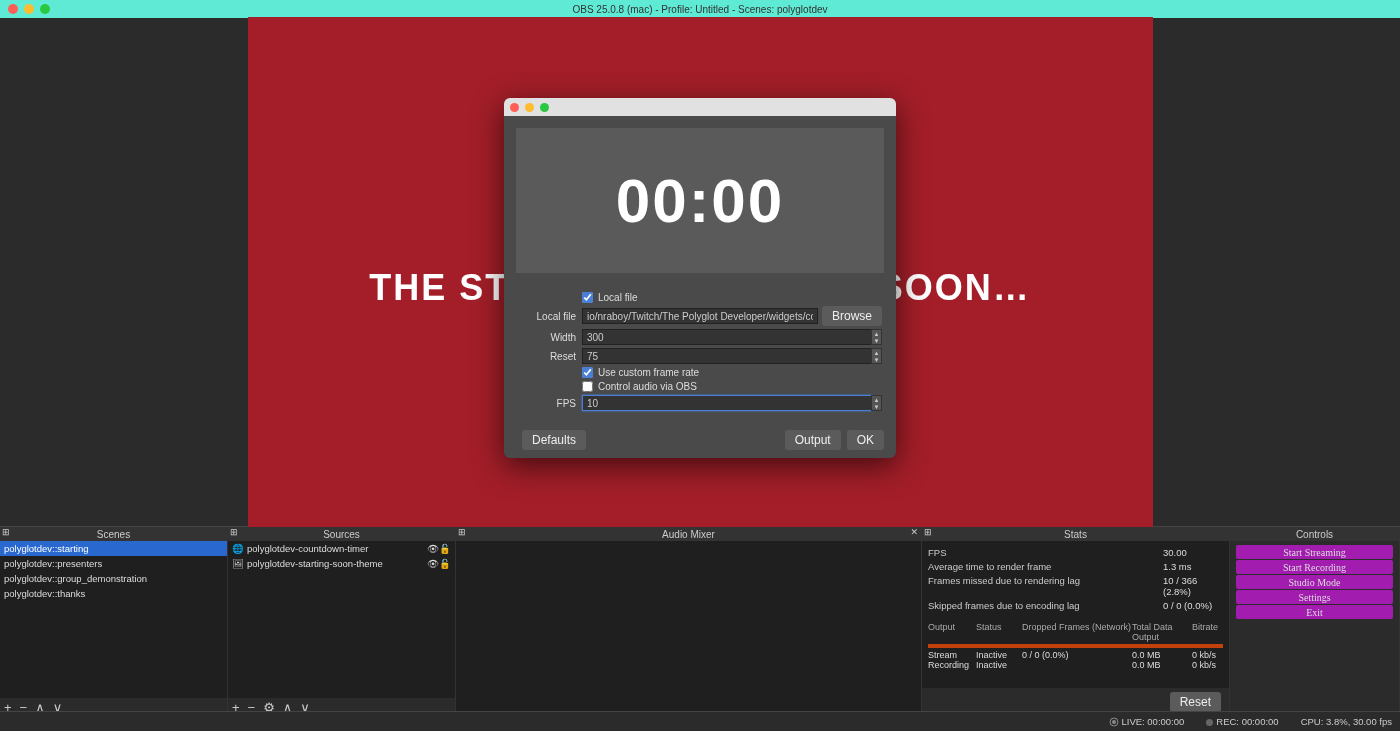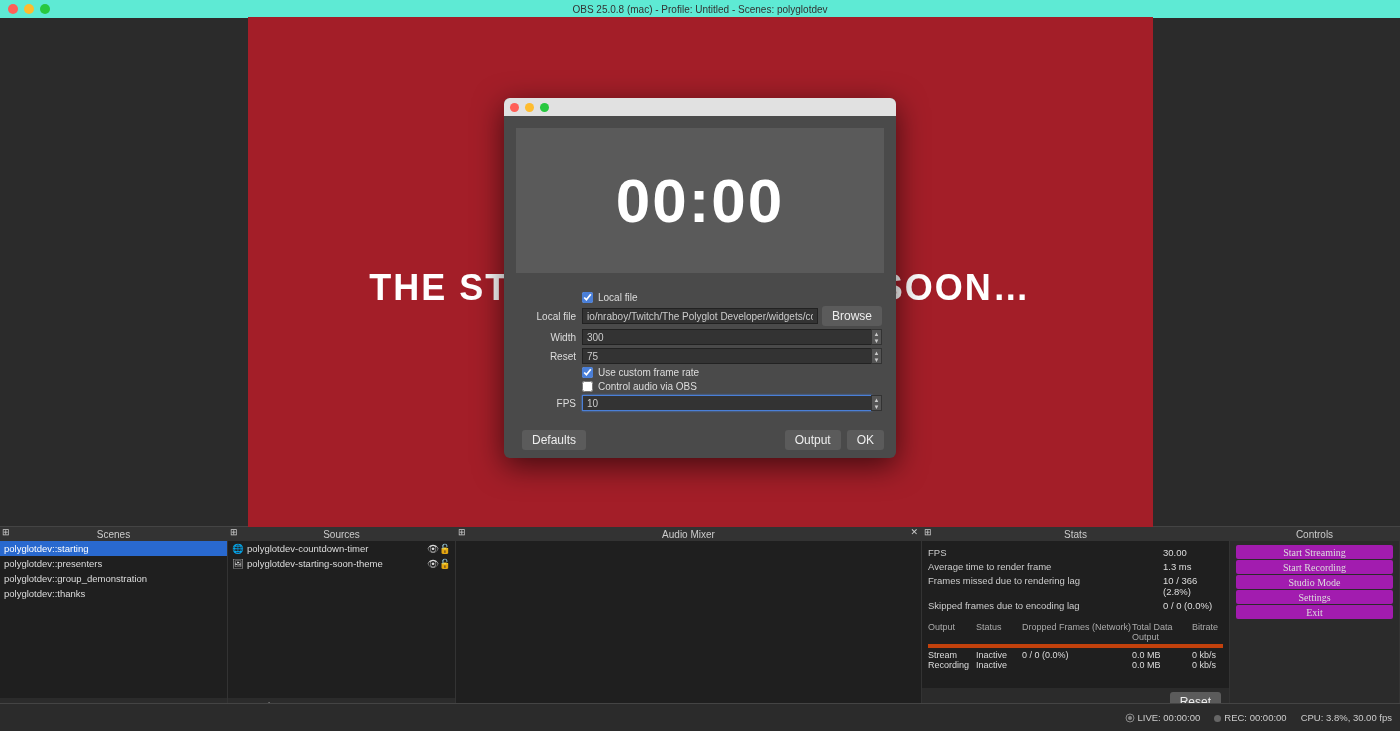--- a/index.html
+++ b/index.html
@@ -58,21 +58,21 @@
 .orange { color: #e8923a; margin-left: 28px; }
 .stbl { margin-top: 8px; }
 .stbl .hd, .stbl .rw { display: flex; font-size: 9px; }
 .stbl .hd { color: #aaa; border-bottom: 4px solid #c2410c; padding-bottom: 2px; margin-bottom: 2px; }
 .stbl .c1 { width: 48px; } .stbl .c2 { width: 46px; } .stbl .c3 { width: 110px; } .stbl .c4 { width: 60px; } .stbl .c5 { flex: 1; }
 .reset-wrap { display:flex; justify-content:flex-end; padding: 4px 8px; }
 
 .controls-body { padding: 4px 6px; }
 .cbtn { display: block; width: 100%; height: 14px; margin-bottom: 1px; background: #a21caf; color: #ddd; font-size: 10px; border: none; border-radius: 2px; cursor: pointer; font-family: Liberation Serif, serif; }
 
-.statusbar { position: absolute; bottom: 0; left: 0; right: 0; height: 28px; background: #2b2b2b; display: flex; align-items: center; justify-content: flex-end; padding: 0 8px; gap: 14px; font-size: 9.5px; color: #ccc; border-top: 1px solid #444;}
+.statusbar { position: absolute; bottom: 0; left: 0; right: 0; height: 20px; background: #2b2b2b; display: flex; align-items: center; justify-content: flex-end; padding: 0 8px; gap: 22px; font-size: 9.5px; color: #ccc; border-top: 1px solid #444;}
 .statusbar .dot { width: 7px; height: 7px; border-radius: 50%; background: #666; display: inline-block; margin-right: 3px; vertical-align: middle; }
 .statusbar span svg { vertical-align: middle; }
 </style>
 </head>
 <body>
 
 <div class="titlebar">
   <div class="traffic">
     <div class="tl r"></div>
     <div class="tl y"></div>

